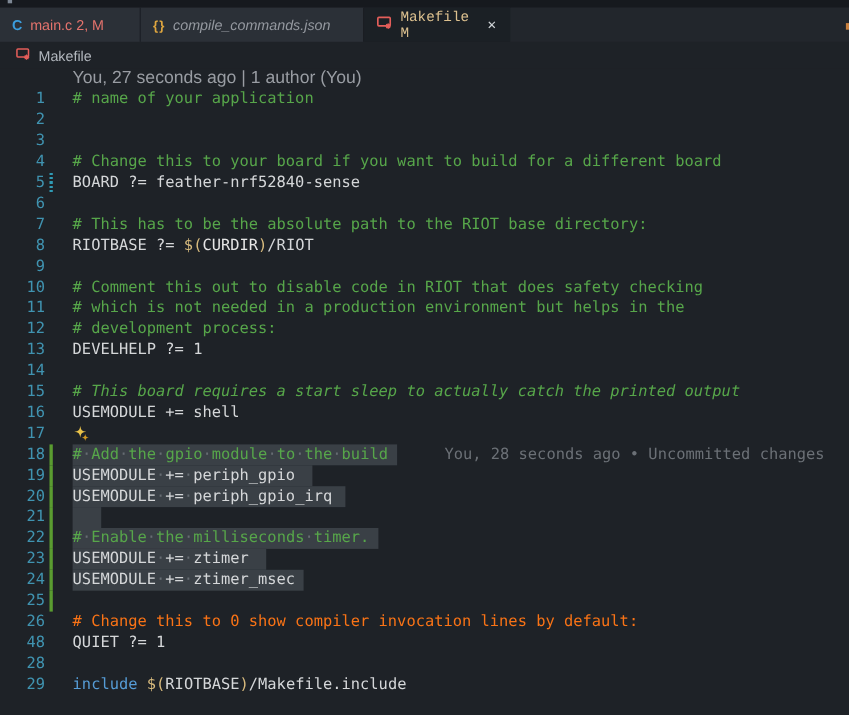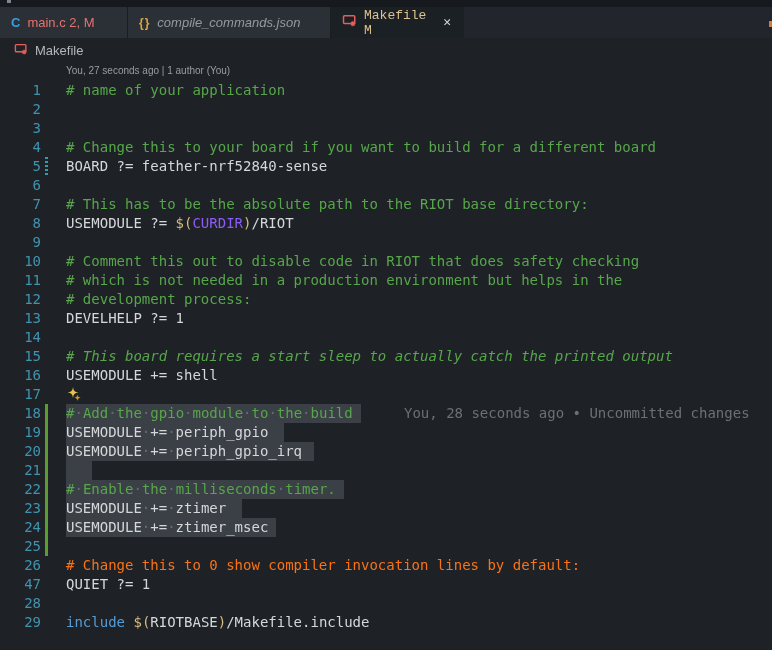--- a/index.html
+++ b/index.html
@@ -22,21 +22,21 @@
   .tab-w1{width:128px;}
   .tab-w2{width:203px;}
   .tab-w3{width:133px;}
   .tab-strip-filler{flex:1;background:#22262c;}
   .lang-icon{font-weight:bold;font-size:13px;line-height:1;}
   .json-icon{font-size:12px;letter-spacing:1px;}
   .close-btn{margin-left:auto;color:#d0d4d8;font-size:13px;line-height:1;padding:2px;cursor:pointer;}
   
   .breadcrumb{height:24px;display:flex;align-items:center;gap:7px;padding-left:14px;background:#1e2227;font-size:13px;color:#b3b8be;}
   
-  .codelens{height:18px;line-height:18px;padding-left:66px;font-size:10px;color:var(--lens,#999da3);cursor:pointer;}
+  .codelens{height:18px;line-height:18px;padding-left:66px;font-size:16px;color:var(--lens,#999da3);cursor:pointer;}
   
   .code-area{margin-top:1px;font-family:"DejaVu Sans Mono",monospace;font-size:14px;}
   .code-line{position:relative;height:19px;line-height:19px;white-space:pre;}
   .ln{position:absolute;left:0;top:0;width:41px;text-align:right;color:var(--ln,#4093b0);}
   .gbar{position:absolute;left:45px;top:0;width:3px;height:19px;}
   .gbar.added{background:var(--added,#5a9c30);}
   .gbar.modified{background:repeating-linear-gradient(to bottom,var(--modified,#2f9bb5) 0 2px,transparent 2px 4px);}
   .code{position:absolute;left:66px;top:0;}
   .sel{background:var(--sel,#3a4046);display:inline-block;height:19px;vertical-align:top;}
   .ws{color:var(--dot,#666c73);}
@@ -100,21 +100,21 @@
 
 <div class="code-area">
   <div>
       <div class="code-line"><span class="ln">1</span><span class="code"><span><span style="color: rgb(87, 166, 74);"># name of your application</span></span></span></div>
       <div class="code-line"><span class="ln">2</span></div>
       <div class="code-line"><span class="ln">3</span><span class="code"><span></span></span></div>
       <div class="code-line"><span class="ln">4</span><span class="code"><span><span style="color: rgb(87, 166, 74);"># Change this to your board if you want to build for a different board</span></span></span></div>
       <div class="code-line"><span class="ln">5</span><span class="gbar modified"></span><span class="code"><span><span style="color: rgb(213, 215, 217);">BOARD ?= feather-nrf52840-sense</span></span></span></div>
       <div class="code-line"><span class="ln">6</span><span class="code"><span></span></span></div>
       <div class="code-line"><span class="ln">7</span><span class="code"><span><span style="color: rgb(87, 166, 74);"># This has to be the absolute path to the RIOT base directory:</span></span></span></div>
-      <div class="code-line"><span class="ln">8</span><span class="code"><span><span style="color: rgb(213, 215, 217);">USEMODULE ?= </span><span style="color: rgb(215, 186, 125);">$(</span><span style="color: #8b5cf6;">CURDIR</span><span style="color: rgb(215, 186, 125);">)</span><span style="color: rgb(213, 215, 217);">/RIOT</span></span></span></div>
+      <div class="code-line"><span class="ln">8</span><span class="code"><span><span style="color: rgb(213, 215, 217);">RIOTBASE ?= </span><span style="color: rgb(215, 186, 125);">$(</span><span style="color: #e5e5e5;">CURDIR</span><span style="color: rgb(215, 186, 125);">)</span><span style="color: rgb(213, 215, 217);">/RIOT</span></span></span></div>
       <div class="code-line"><span class="ln">9</span><span class="code"><span></span></span></div>
       <div class="code-line"><span class="ln">10</span><span class="code"><span><span style="color: rgb(87, 166, 74);"># Comment this out to disable code in RIOT that does safety checking</span></span></span></div>
       <div class="code-line"><span class="ln">11</span><span class="code"><span><span style="color: rgb(87, 166, 74);"># which is not needed in a production environment but helps in the</span></span></span></div>
       <div class="code-line"><span class="ln">12</span><span class="code"><span><span style="color: rgb(87, 166, 74);"># development process:</span></span></span></div>
       <div class="code-line"><span class="ln">13</span><span class="code"><span><span style="color: rgb(213, 215, 217);">DEVELHELP ?= 1</span></span></span></div>
       <div class="code-line"><span class="ln">14</span><span class="code"><span></span></span></div>
       <div class="code-line"><span class="ln">15</span><span class="code"><span><span style="color: rgb(87, 166, 74); font-style: italic;"># This board requires a start sleep to actually catch the printed output</span></span></span></div>
       <div class="code-line"><span class="ln">16</span><span class="code"><span><span style="color: rgb(213, 215, 217);">USEMODULE += shell</span></span></span></div>
       <div class="code-line"><span class="ln">17</span><span class="code"><span></span></span><span class="sparkle"><svg width="22" height="18" viewBox="0 0 22 18">
             <path d="M7 1 C7.6 5 8.5 5.9 12.5 6.5 C8.5 7.1 7.6 8 7 12 C6.4 8 5.5 7.1 1.5 6.5 C5.5 5.9 6.4 5 7 1 Z" fill="#e8c24a"></path>
@@ -122,17 +122,17 @@
           </svg></span></div>
       <div class="code-line"><span class="ln">18</span><span class="gbar added"></span><span class="code"><span class="sel" style="padding-right: 8px;"><span style="color: rgb(87, 166, 74);">#</span><span class="ws">·</span><span style="color: rgb(87, 166, 74);">Add</span><span class="ws">·</span><span style="color: rgb(87, 166, 74);">the</span><span class="ws">·</span><span style="color: rgb(87, 166, 74);">gpio</span><span class="ws">·</span><span style="color: rgb(87, 166, 74);">module</span><span class="ws">·</span><span style="color: rgb(87, 166, 74);">to</span><span class="ws">·</span><span style="color: rgb(87, 166, 74);">the</span><span class="ws">·</span><span style="color: rgb(87, 166, 74);">build</span></span></span><span class="blame">You, 28 seconds ago • Uncommitted changes</span></div>
       <div class="code-line"><span class="ln">19</span><span class="gbar added"></span><span class="code"><span class="sel" style="padding-right: 16px;"><span style="color: rgb(213, 215, 217);">USEMODULE</span><span class="ws">·</span><span style="color: rgb(213, 215, 217);">+=</span><span class="ws">·</span><span style="color: rgb(213, 215, 217);">periph_gpio</span></span></span></div>
       <div class="code-line"><span class="ln">20</span><span class="gbar added"></span><span class="code"><span class="sel" style="padding-right: 12px;"><span style="color: rgb(213, 215, 217);">USEMODULE</span><span class="ws">·</span><span style="color: rgb(213, 215, 217);">+=</span><span class="ws">·</span><span style="color: rgb(213, 215, 217);">periph_gpio_irq</span></span></span></div>
       <div class="code-line"><span class="ln">21</span><span class="gbar added"></span><span class="code"><span class="sel" style="width: 26px;"></span></span></div>
       <div class="code-line"><span class="ln">22</span><span class="gbar added"></span><span class="code"><span class="sel" style="padding-right: 8px;"><span style="color: rgb(87, 166, 74);">#</span><span class="ws">·</span><span style="color: rgb(87, 166, 74);">Enable</span><span class="ws">·</span><span style="color: rgb(87, 166, 74);">the</span><span class="ws">·</span><span style="color: rgb(87, 166, 74);">milliseconds</span><span class="ws">·</span><span style="color: rgb(87, 166, 74);">timer.</span></span></span></div>
       <div class="code-line"><span class="ln">23</span><span class="gbar added"></span><span class="code"><span class="sel" style="padding-right: 16px;"><span style="color: rgb(213, 215, 217);">USEMODULE</span><span class="ws">·</span><span style="color: rgb(213, 215, 217);">+=</span><span class="ws">·</span><span style="color: rgb(213, 215, 217);">ztimer</span></span></span></div>
       <div class="code-line"><span class="ln">24</span><span class="gbar added"></span><span class="code"><span class="sel" style="padding-right: 8px;"><span style="color: rgb(213, 215, 217);">USEMODULE</span><span class="ws">·</span><span style="color: rgb(213, 215, 217);">+=</span><span class="ws">·</span><span style="color: rgb(213, 215, 217);">ztimer_msec</span></span></span></div>
       <div class="code-line"><span class="ln">25</span><span class="gbar added"></span><span class="code"><span></span></span></div>
       <div class="code-line"><span class="ln">26</span><span class="code"><span><span style="color: #f97316; margin-top: 16px;"># Change this to 0 show compiler invocation lines by default:</span></span></span></div>
-      <div class="code-line"><span class="ln">47</span><span class="code"><span><span style="color: rgb(213, 215, 217);">QUIET ?= 1</span></span></span></div>
+      <div class="code-line"><span class="ln">48</span><span class="code"><span><span style="color: rgb(213, 215, 217);">QUIET ?= 1</span></span></span></div>
       <div class="code-line"><span class="ln">28</span><span class="code"><span></span></span></div>
       <div class="code-line"><span class="ln">29</span><span class="code"><span><span style="color: rgb(86, 156, 214);">include</span><span style="color: rgb(213, 215, 217);"> </span><span style="color: rgb(215, 186, 125);">$(</span><span style="color: rgb(213, 215, 217);">RIOTBASE</span><span style="color: rgb(215, 186, 125);">)</span><span style="color: rgb(213, 215, 217);">/Makefile.include</span></span></span></div>
     </div>
 </div>
 
 </body></html>

